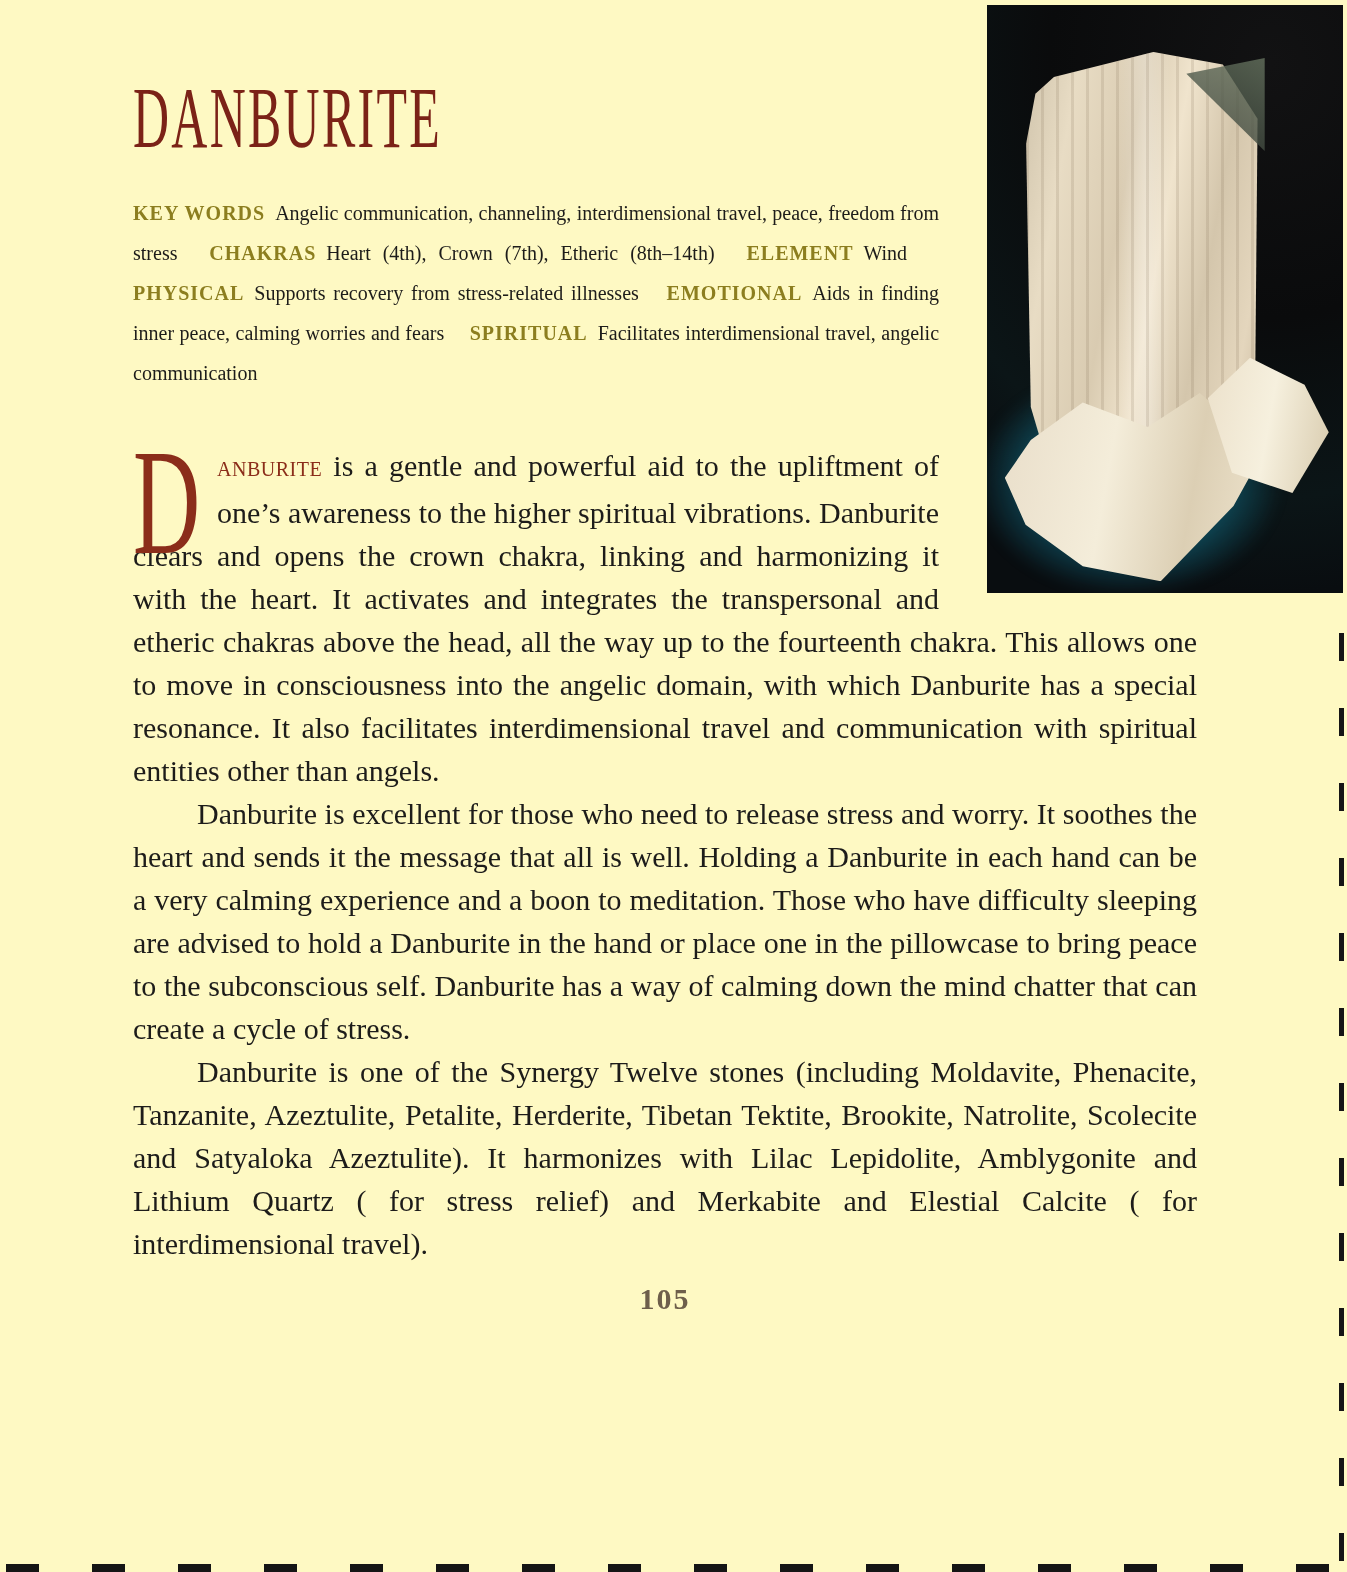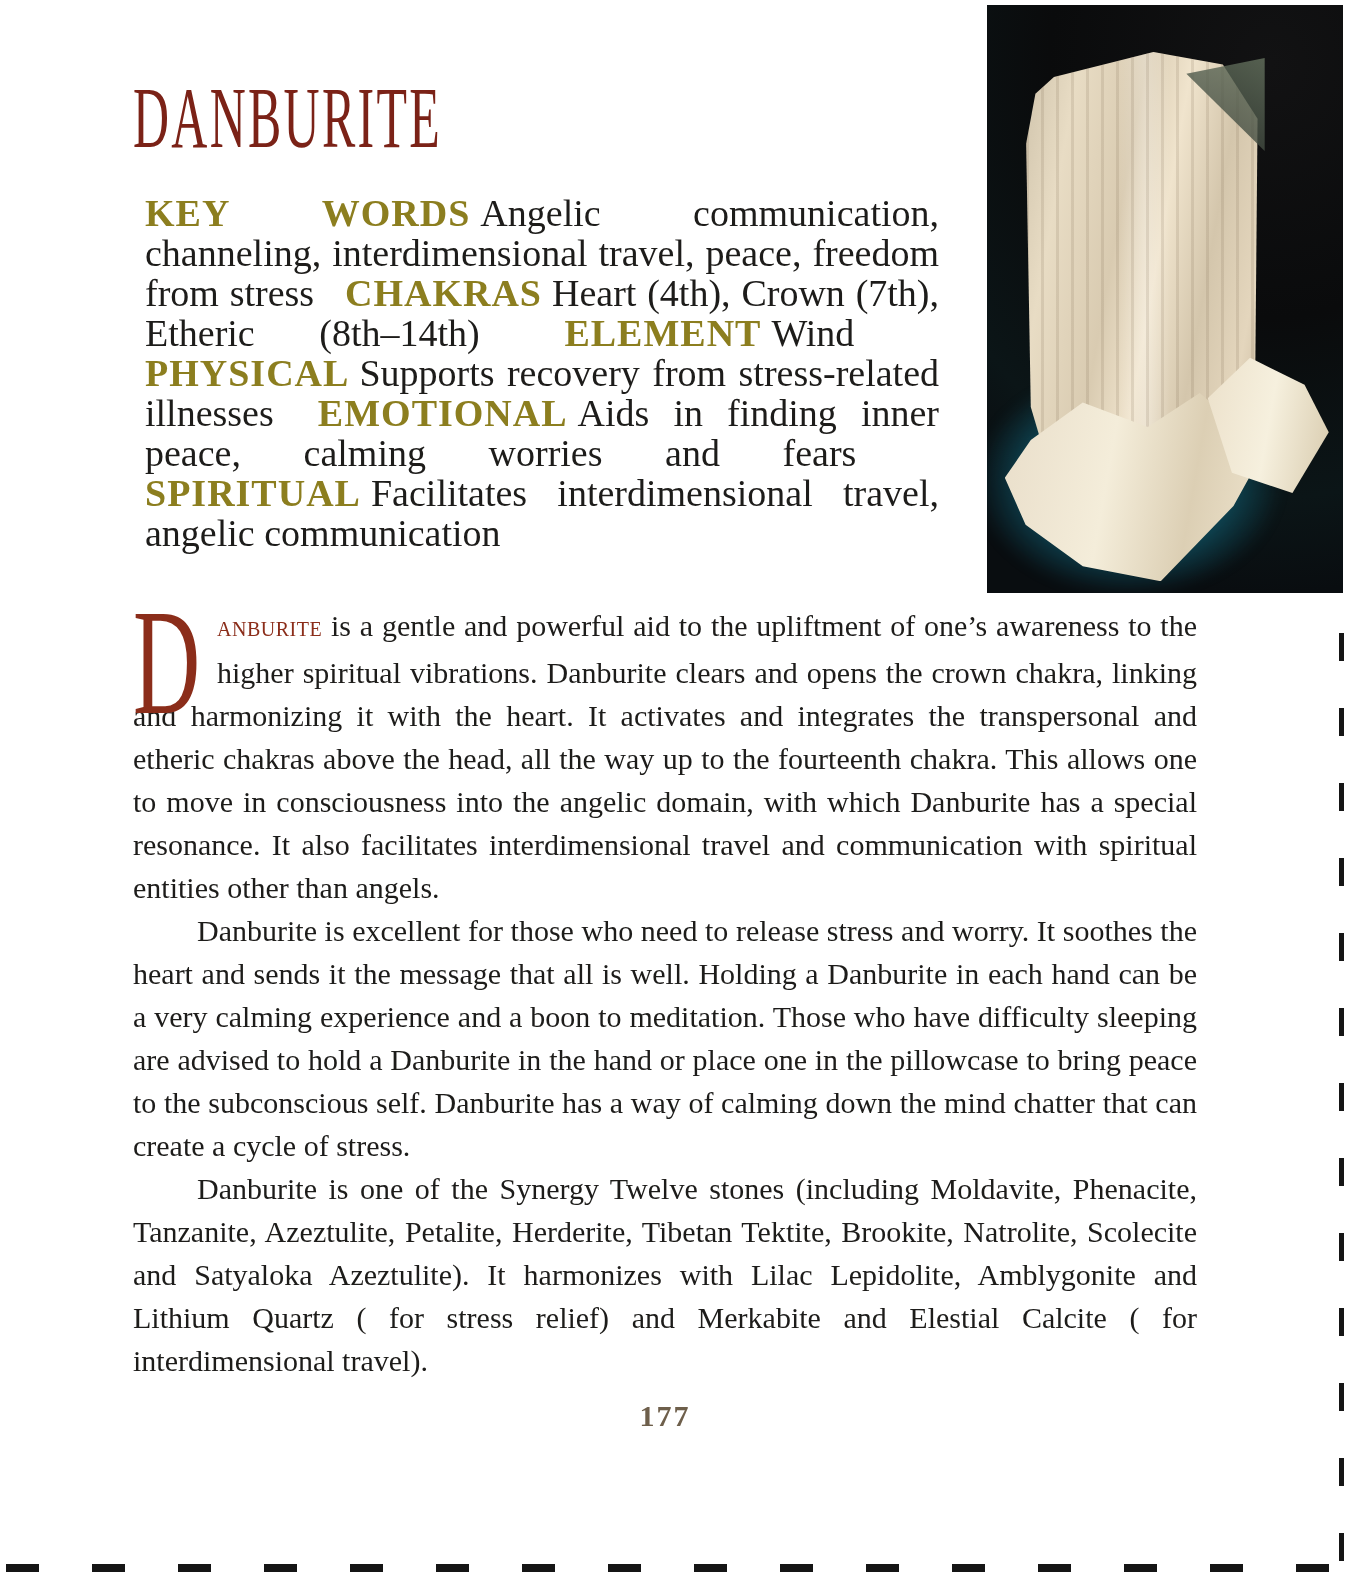--- a/index.html
+++ b/index.html
@@ -9,21 +9,21 @@
     --body-text:#1d1c1a;
     --page-number:#6e5f4b;
     --mark-black:#151515;
     --photo-bg:#0a0b0c;
     --glow-teal:#1ea0b9;
     --crystal-cream:#e8dcc4;
   }
   html,body{margin:0;padding:0;}
   body{background:#e9e9e9;font-family:"Liberation Serif","DejaVu Serif",serif;}
   .page{
-    position:relative;width:1347px;height:1572px;background:#ffffff;
+    position:relative;width:1347px;height:1572px;background:#fef9c3;
     overflow:hidden;margin:0 auto;color:var(--body-text);
   }
   .content{margin-left:133px;width:1064px;padding-top:5px;}
 
   
   .photo{
     float:right;width:356px;height:588px;
     margin:0 -146px 6px 48px;
     position:relative;overflow:hidden;
     background:radial-gradient(130% 90% at 80% 10%, #121213 0%, var(--photo-bg) 48%, #0b1517 82%, #090d10 100%);
@@ -61,21 +61,21 @@
 
   
   h1.title{
     margin:70px 0 0 0;font-size:86px;line-height:1;font-weight:normal;
     color:var(--title-red);white-space:nowrap;
   }
   .title-inner{display:inline-block;transform:scaleX(.58);transform-origin:0 50%;letter-spacing:4px;}
 
   
   .props{
-    margin:32px 0 0 12px;font-size:38px;line-height:40px;text-align:justify;
+    margin:32px 0 0 0;font-size:20px;line-height:40px;text-align:justify;
     color:var(--body-text);
   }
   .plabel{font-weight:bold;color:var(--label-olive);letter-spacing:1px;margin-right:10px;}
   .pgap{display:inline-block;width:20px;}
 
   
   .body-copy{margin-top:51px;font-size:30px;line-height:43px;text-align:justify;}
   .body-copy p{margin:0;}
   .body-copy p.indent{text-indent:64px;}
   .dropcap{
@@ -113,21 +113,21 @@
     <h1 class="title"><span class="title-inner">DANBURITE</span></h1>
 
     <p class="props"><span class="plabel">KEY WORDS</span><span class="ptext">Angelic communication, channeling, interdimensional travel, peace, freedom from stress</span> <span class="pgap"></span><span class="plabel">CHAKRAS</span><span class="ptext">Heart (4th), Crown (7th), Etheric (8th–14th)</span> <span class="pgap"></span><span class="plabel">ELEMENT</span><span class="ptext">Wind</span> <span class="pgap"></span><span class="plabel">PHYSICAL</span><span class="ptext">Supports recovery from stress-related illnesses</span> <span class="pgap"></span><span class="plabel">EMOTIONAL</span><span class="ptext">Aids in finding inner peace, calming worries and fears</span> <span class="pgap"></span><span class="plabel">SPIRITUAL</span><span class="ptext">Facilitates interdimensional travel, angelic communication</span> </p>
 
     <div class="body-copy">
       <p><span class="dropcap">D</span><span class="leadcaps">ANBURITE</span><span> is a gentle and powerful aid to the upliftment of one’s awareness to the higher spiritual vibrations. Danburite clears and opens the crown chakra, linking and harmonizing it with the heart. It activates and integrates the transpersonal and etheric chakras above the head, all the way up to the fourteenth chakra. This allows one to move in consciousness into the angelic domain, with which Danburite has a special resonance. It also facilitates interdimensional travel and communication with spiritual entities other than angels.</span></p>
       <p class="indent">Danburite is excellent for those who need to release stress and worry. It soothes the heart and sends it the message that all is well. Holding a Danburite in each hand can be a very calming experience and a boon to meditation. Those who have difficulty sleeping are advised to hold a Danburite in the hand or place one in the pillowcase to bring peace to the subconscious self. Danburite has a way of calming down the mind chatter that can create a cycle of stress.</p>
       <p class="indent">Danburite is one of the Synergy Twelve stones (including Moldavite, Phenacite, Tanzanite, Azeztulite, Petalite, Herderite, Tibetan Tektite, Brookite, Natrolite, Scolecite and Satyaloka Azeztulite). It harmonizes with Lilac Lepidolite, Amblygonite and Lithium Quartz ( for stress relief) and Merkabite and Elestial Calcite ( for interdimensional travel).</p>
     </div>
 
-    <p class="pagenum">177</p>
+    <p class="pagenum">105</p>
   </div>
 
   <div>
       <div class="rtick" style="top: 633px;"></div>
       <div class="rtick" style="top: 708px;"></div>
       <div class="rtick" style="top: 783px;"></div>
       <div class="rtick" style="top: 858px;"></div>
       <div class="rtick" style="top: 933px;"></div>
       <div class="rtick" style="top: 1008px;"></div>
       <div class="rtick" style="top: 1083px;"></div>

